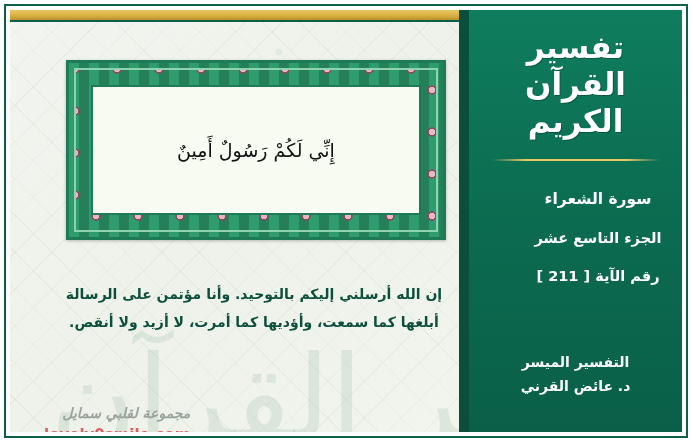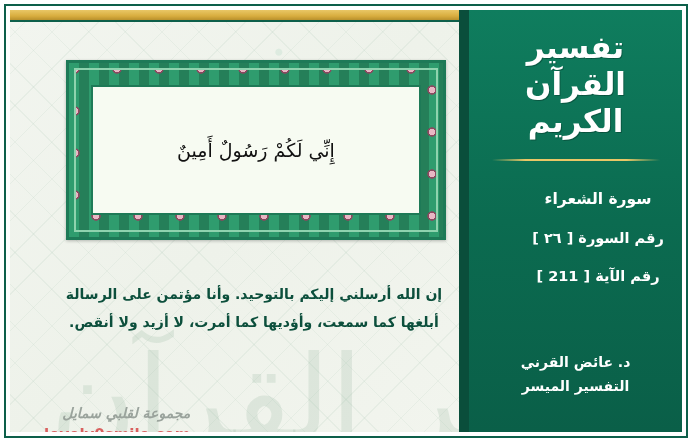--- a/index.html
+++ b/index.html
@@ -296,24 +296,24 @@
     </div>
 
     <div class="sidebar">
       <div class="sidebar-dark-strip"></div>
 
       <div class="sidebar-title">تفسير القرآن الكريم</div>
       <div class="sidebar-rule"></div>
 
       <div class="meta-list">
         <div class="meta-item first">سورة الشعراء</div>
-        <div class="meta-item">رقم السورة [ ٢٦ ]</div>
+        <div class="meta-item">الجزء التاسع عشر</div>
         <div class="meta-item">رقم الآية [ 211 ]</div>
       </div>
 
       <div class="sidebar-footer">
+        <div class="footer-line">التفسير الميسر</div>
         <div class="footer-line">د. عائض القرني</div>
-        <div class="footer-line">التفسير الميسر</div>
       </div>
     </div>
 
   </div>
 </div>
 
 </body></html>

